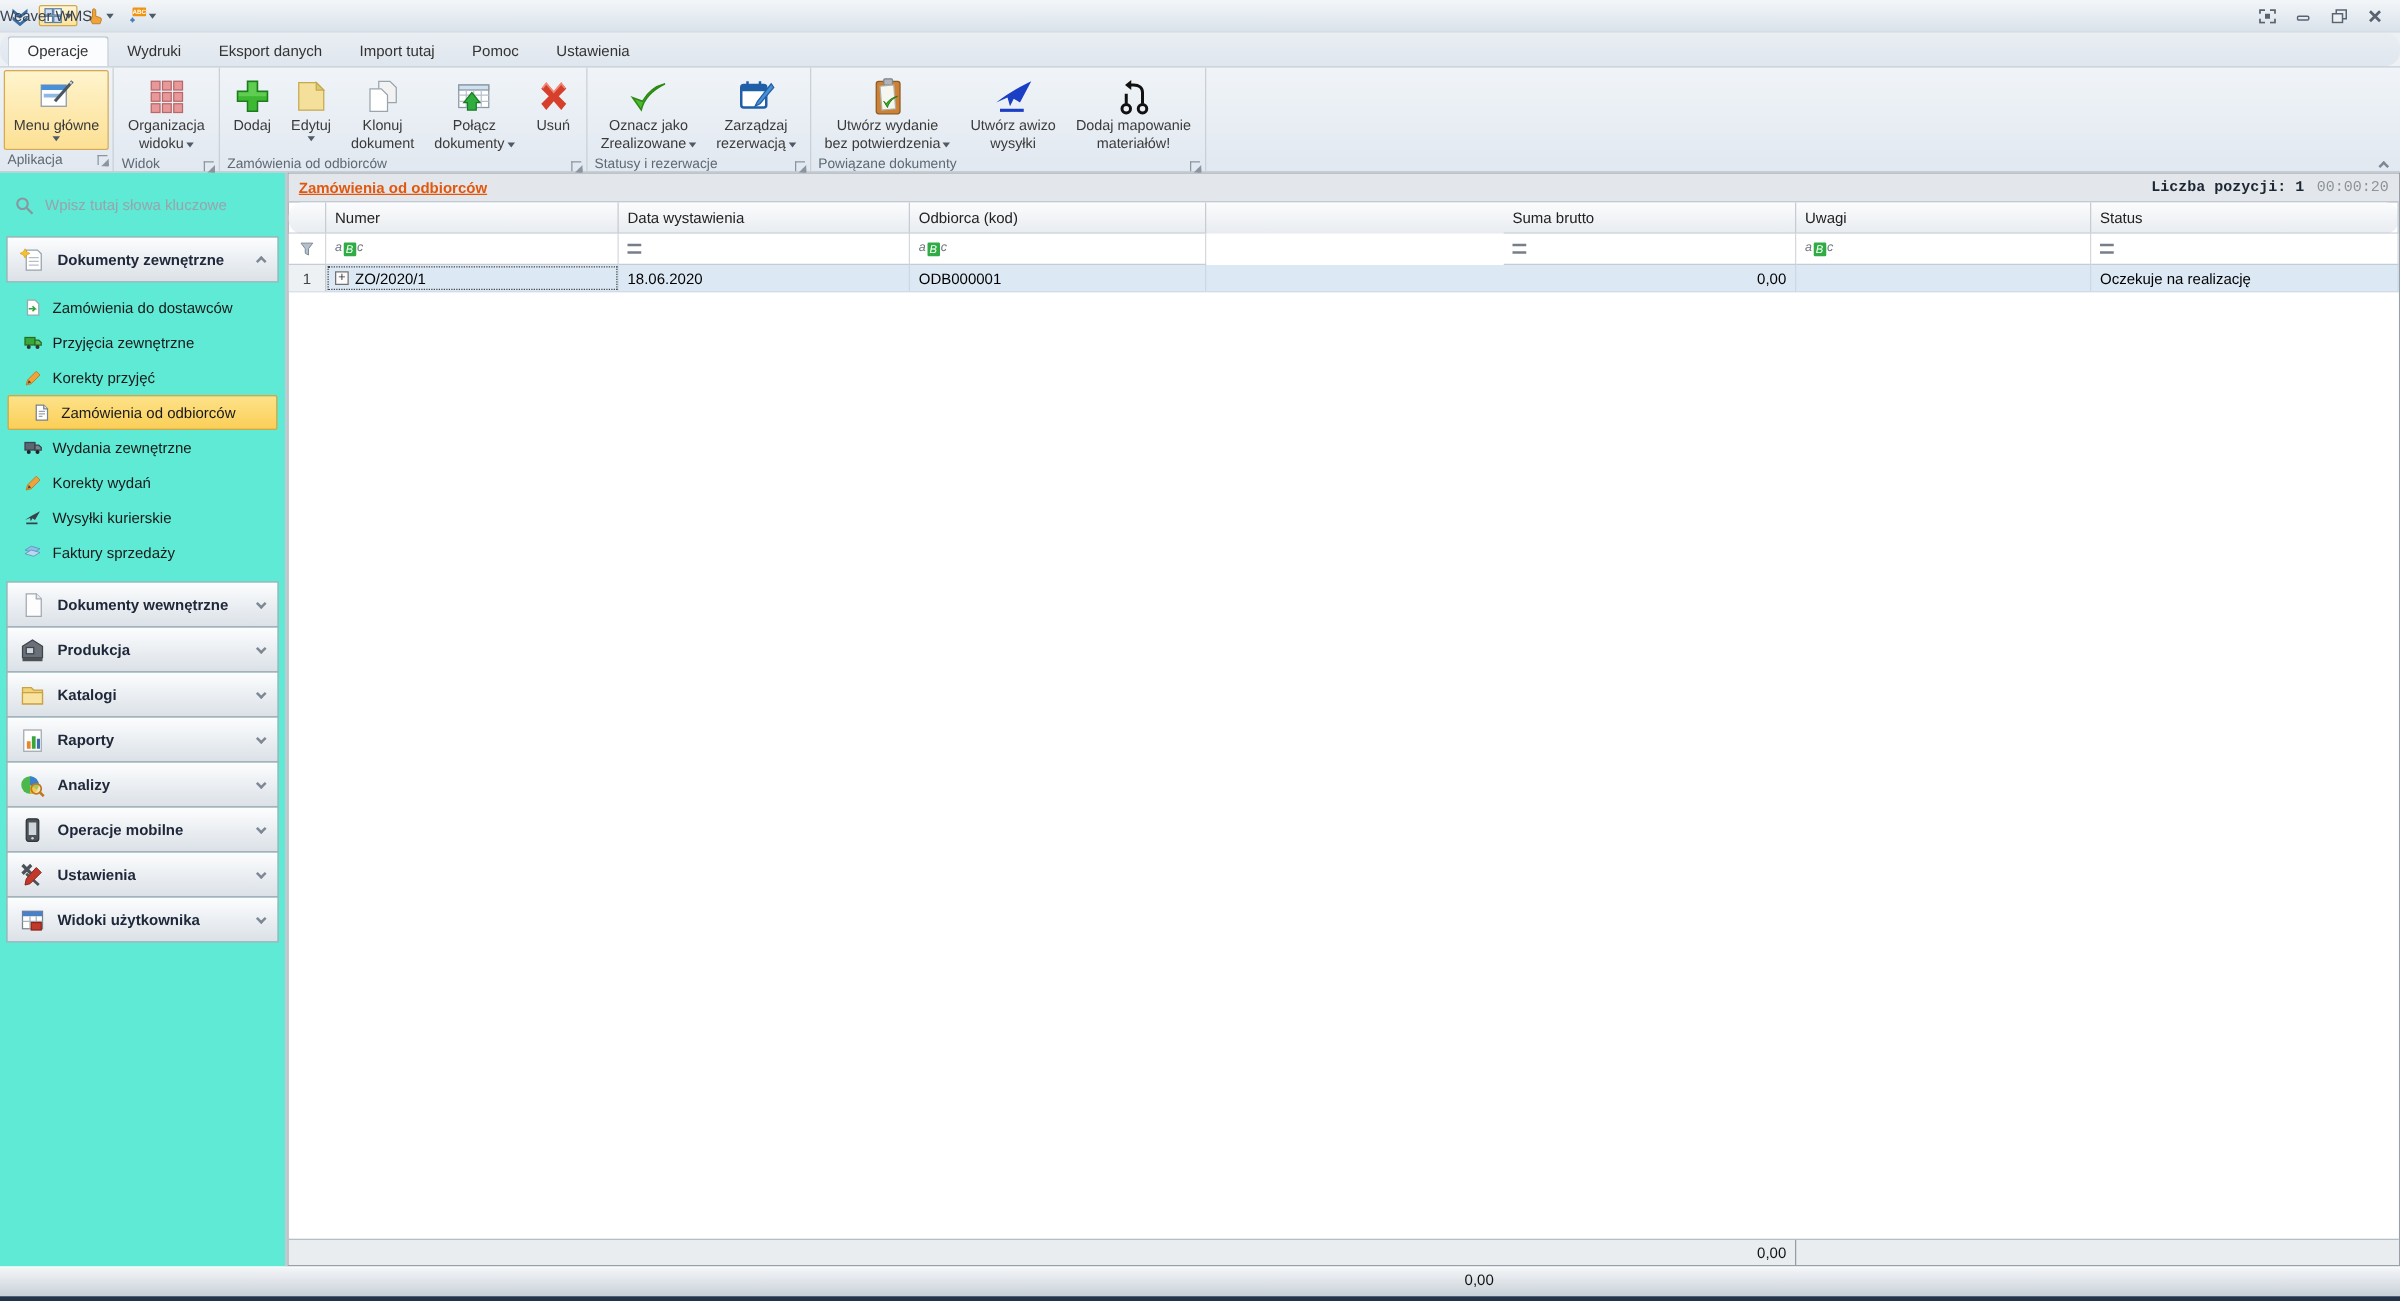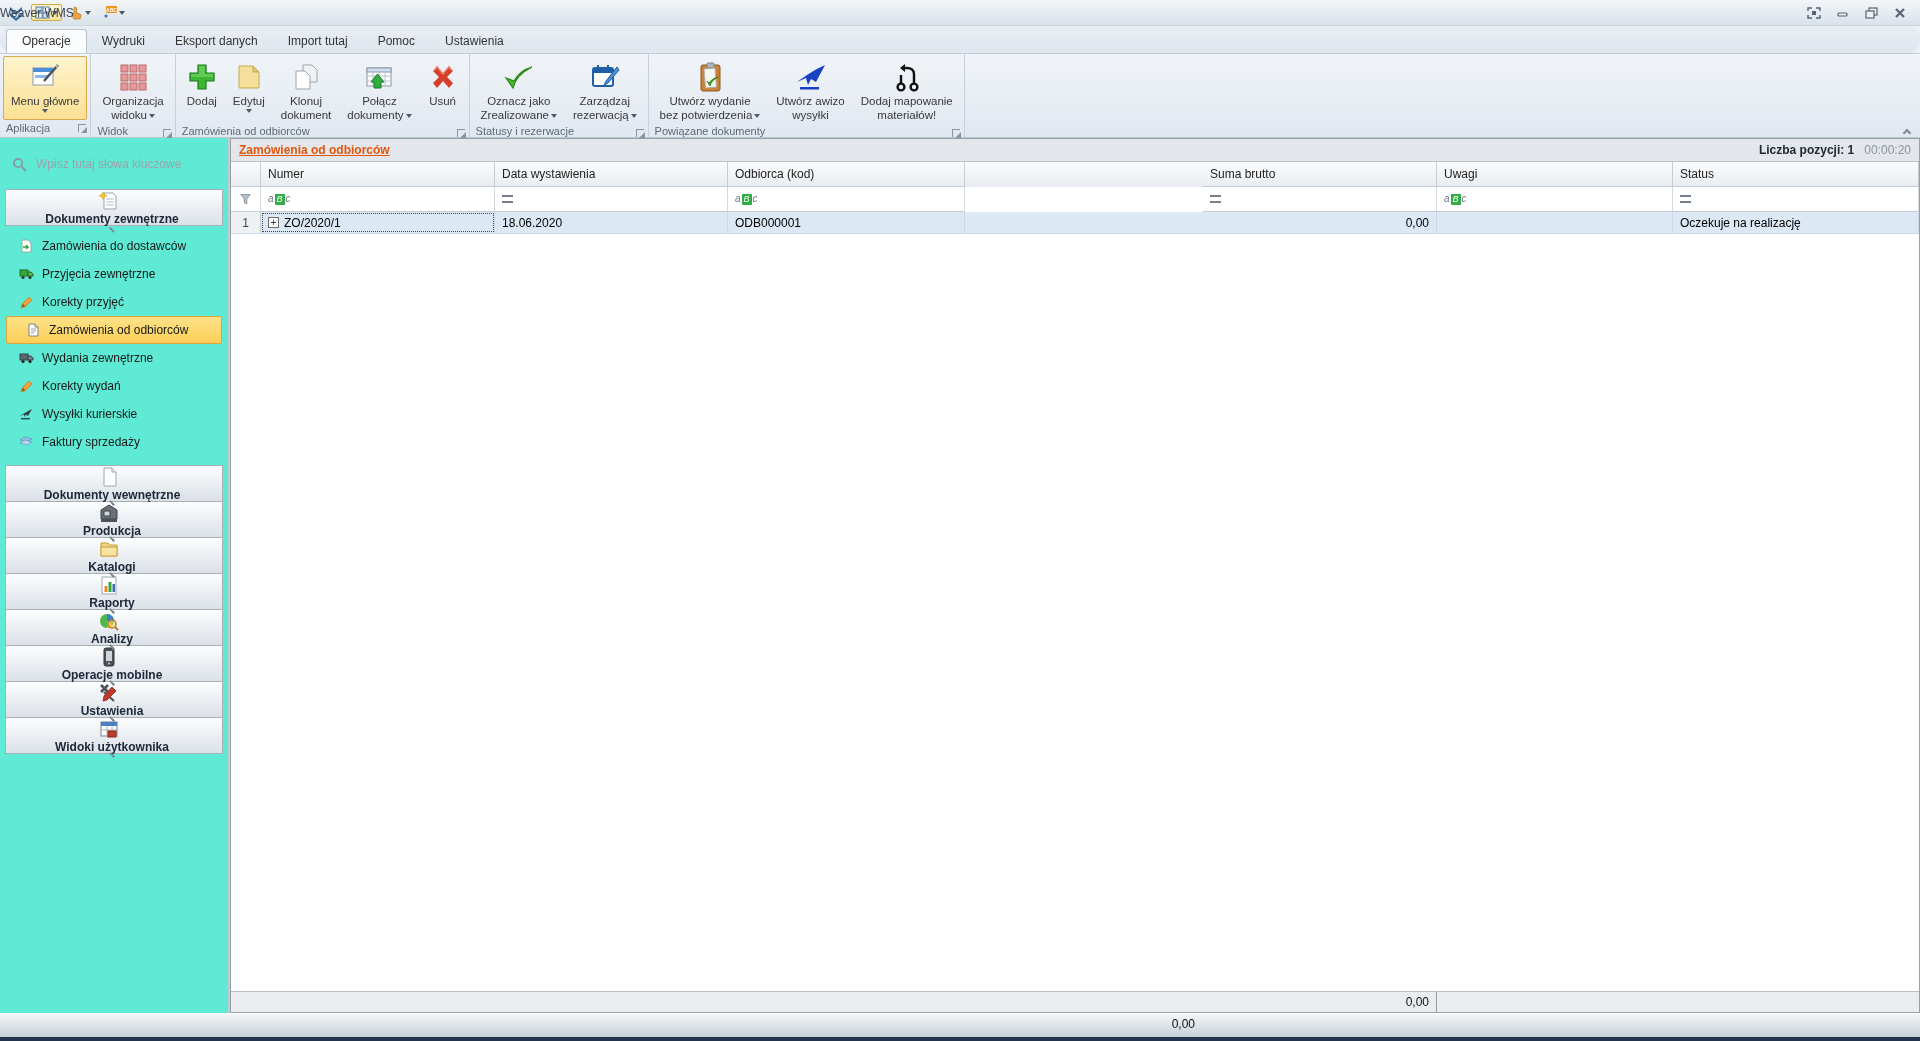--- a/index.html
+++ b/index.html
@@ -59,50 +59,50 @@
   .sidebar { width:230px; background:#5eead4; border-right:2px solid #c2cad2;
     padding-top:12px; flex:none; }
   .search { display:flex; align-items:center; gap:9px; margin:2px 10px 14px 12px; height:24px; }
   .search input { border:none; background:transparent; outline:none; color:#5a636d;
     font-family:"Liberation Sans",sans-serif; font-size:12px; width:170px; }
   .search input::placeholder { color:#9aa3ad; }
   .nav { margin:0 5px; }
   .navgroup { height:37px; display:flex; align-items:center;
     background:linear-gradient(#fcfdfe,#dbe1e7); border:1px solid #a8afb7;
     font-weight:bold; color:#20293a; padding:0 10px 0 6px; margin-top:-1px;
-    cursor:default;flex-direction:column; }
+    cursor:default; }
   .navgroup .gicon { width:28px; display:flex; justify-content:center; margin-right:6px; }
   .navgroup .glabel { flex:1; }
   .navitems { padding:6px 0 10px; }
   .navitem { height:28px; display:flex; align-items:center; gap:8px; padding-left:12px;
     color:#191919; border:1px solid transparent; cursor:default; }
   .navitem .iicon { width:16px; display:flex; justify-content:center; }
   .navitem.selected { background:linear-gradient(#fde289,#fbcf57); border-color:#dca43a;
     border-radius:2px; margin:0 1px; padding-left:18px; }
 
   
   .panel { flex:1; background:#fff; border:1px solid #98a0a8; display:flex; flex-direction:column; }
   .panel-header { height:23px; background:#e3e7eb; border-bottom:1px solid #b9c0c8;
     display:flex; align-items:center; padding:0 8px; flex:none; }
   .crumb { color:#e2570e; font-weight:bold; text-decoration:underline; cursor:pointer; }
-  .ph-right { margin-left:auto; display:flex; align-items:baseline; gap:10px; }
+  .ph-right { margin-left:auto; display:flex; align-items:baseline; gap:10px;font-family:Liberation Mono, monospace; }
   .count { font-weight:bold; color:#1c2733; }
   .timer { color:#8d949c; }
 
   .grid-row { display:flex; }
   .w-rownum { width:30px; flex:none; }
   .w-numer { width:234px; flex:none; }
   .w-data { width:233px; flex:none; }
   .w-odbiorca { width:237px; flex:none; }
   .w-netto { width:238px; flex:none;margin-top:32px; }
   .w-brutto { width:234px; flex:none; }
   .w-uwagi { width:236px; flex:none; }
   .w-status { flex:1; }
 
-  .ghead { height:25px; background:linear-gradient(#fbfcfd,#e8ecf0); }
+  .ghead { height:25px; background:linear-gradient(#fbfcfd,#e8ecf0);border-radius:11px; }
   .ghead > div { border-right:1px solid #c6ccd3; border-bottom:1px solid #c6ccd3;
     display:flex; align-items:center; padding-left:7px; color:#222; cursor:default; }
   .gfilter { height:25px; background:#fff; }
   .gfilter > div { border-right:1px solid #d4d9de; border-bottom:1px solid #c6ccd3;
     display:flex; align-items:center; padding-left:7px; cursor:default; }
   .gfilter .w-rownum { justify-content:center; padding-left:0; }
 
   .gdata { height:22px; background:#dce8f4; border-bottom:1px solid #cdd8e4; }
   .gdata > div { display:flex; align-items:center; padding-left:7px; border-right:1px solid #ccd8e5; color:#000; }
   .gdata .w-rownum { justify-content:center; background:#eef1f4; color:#444;

